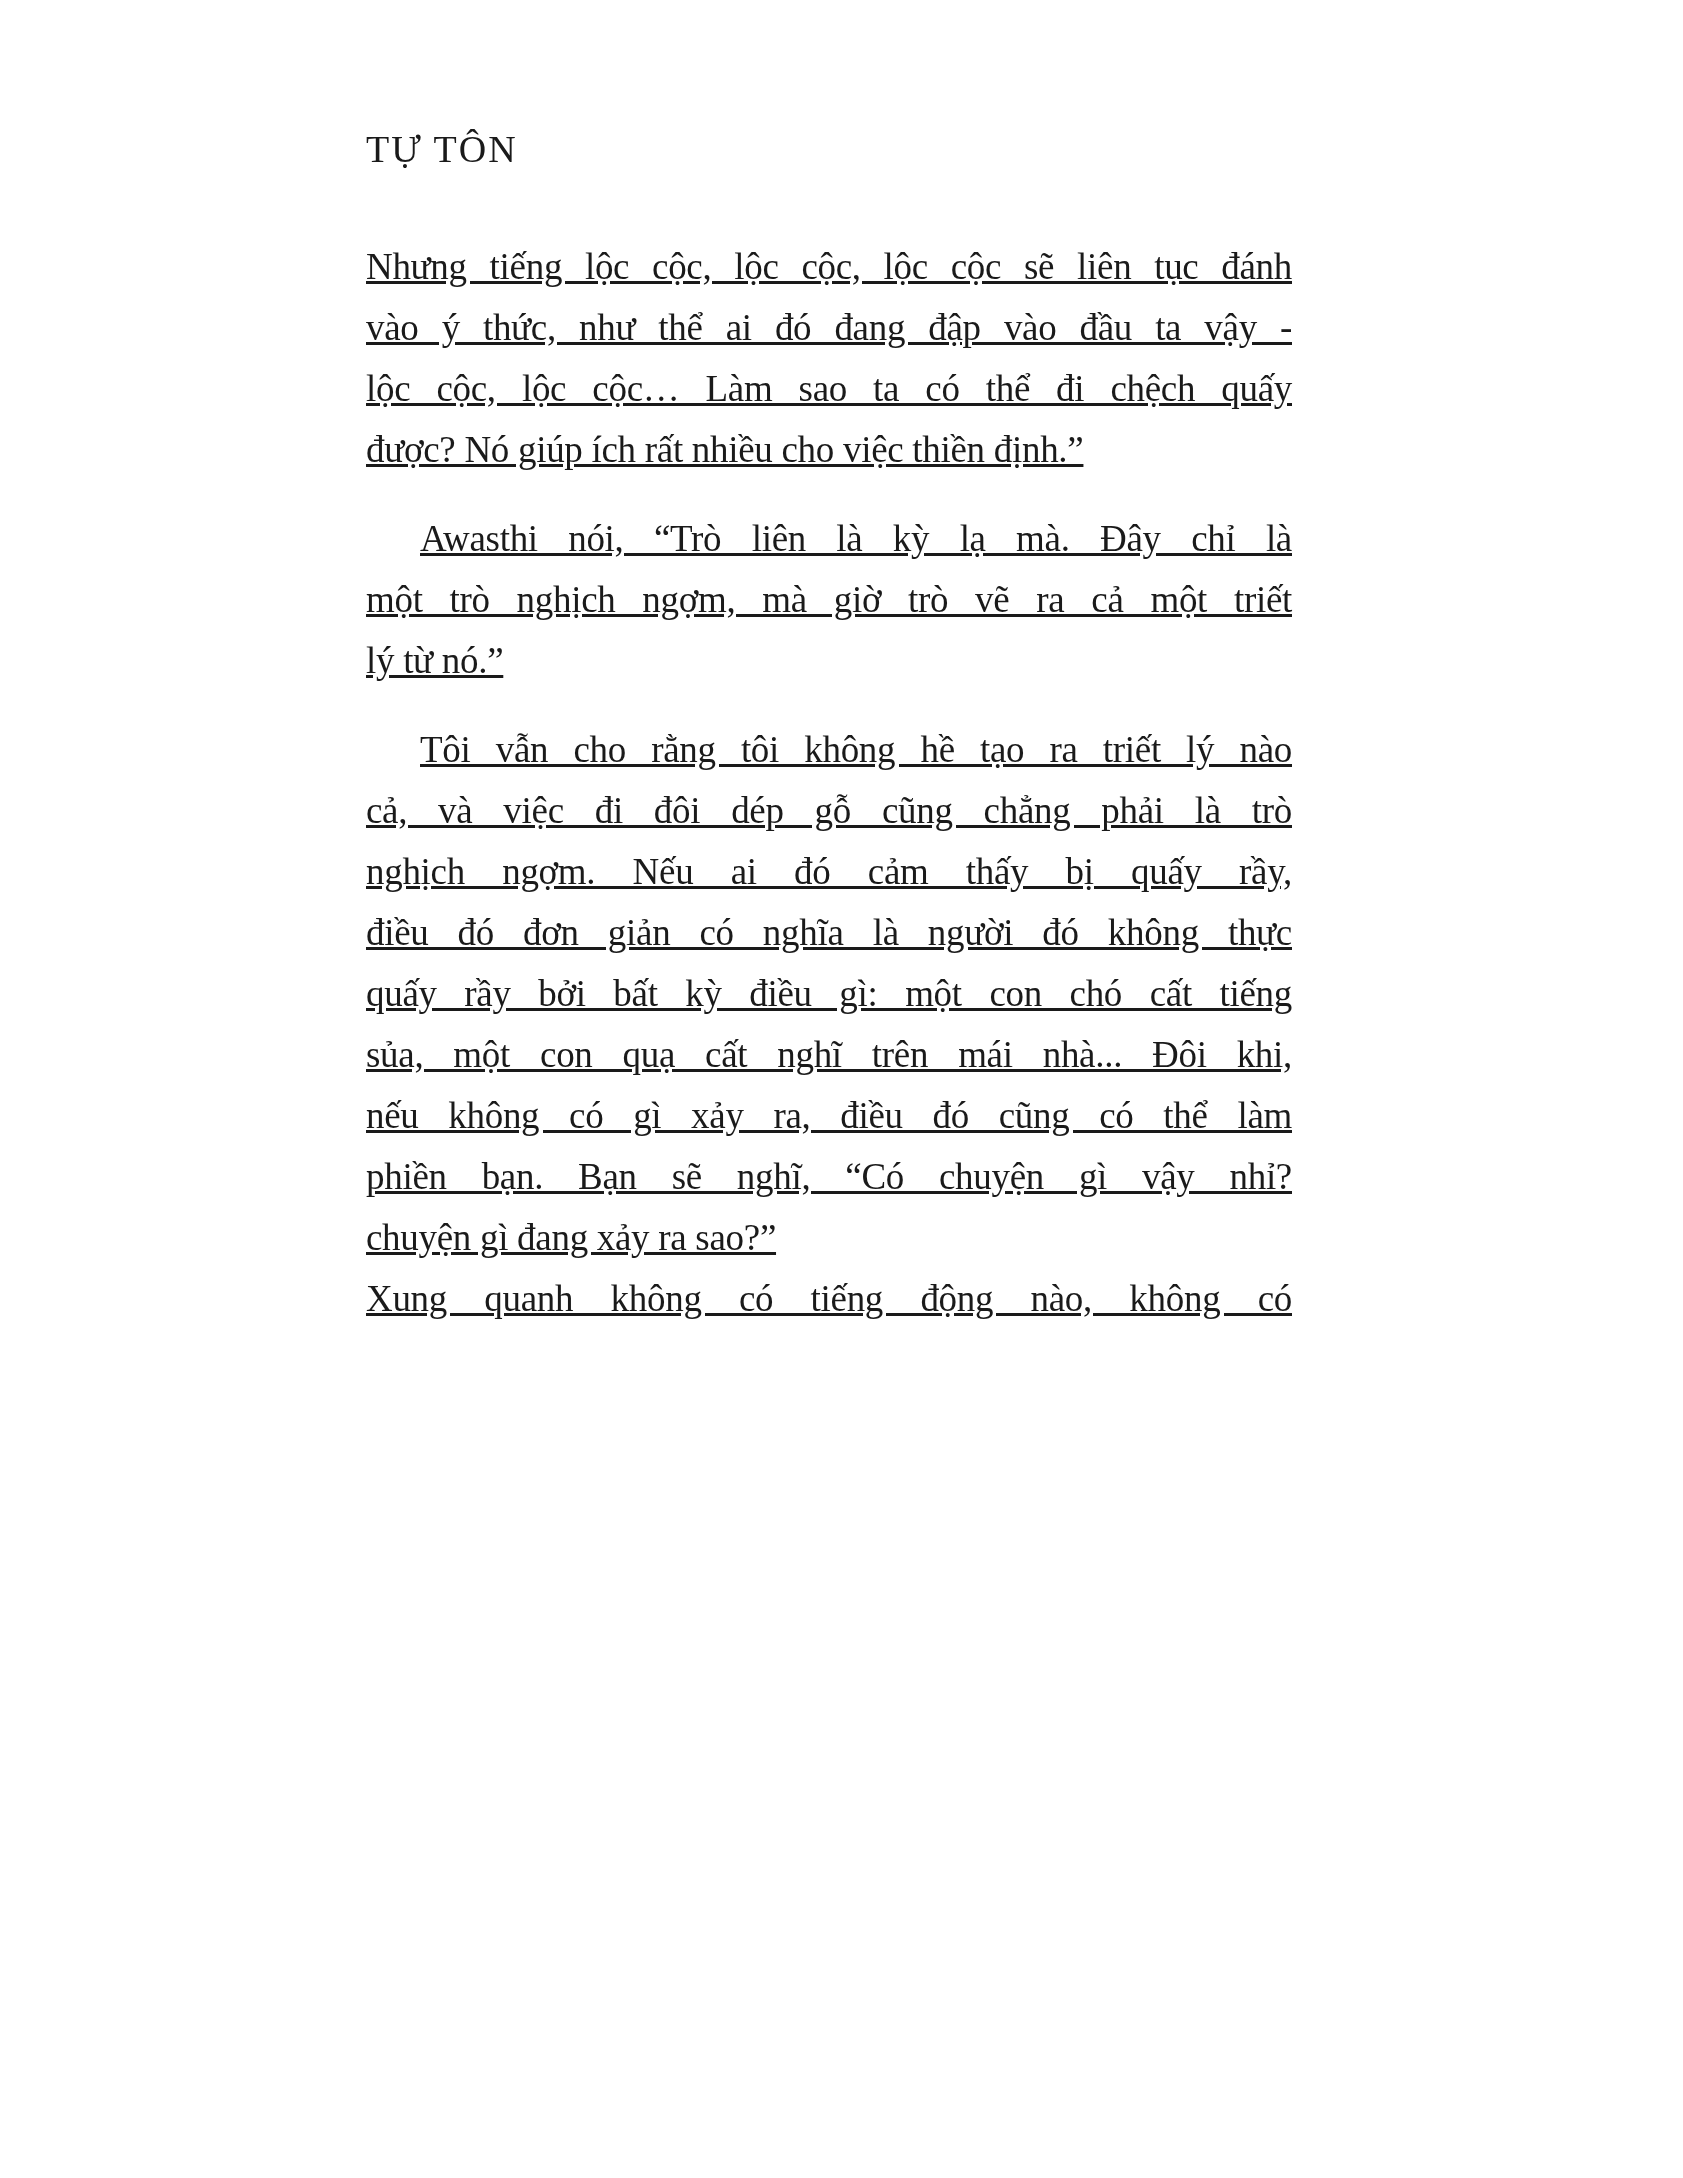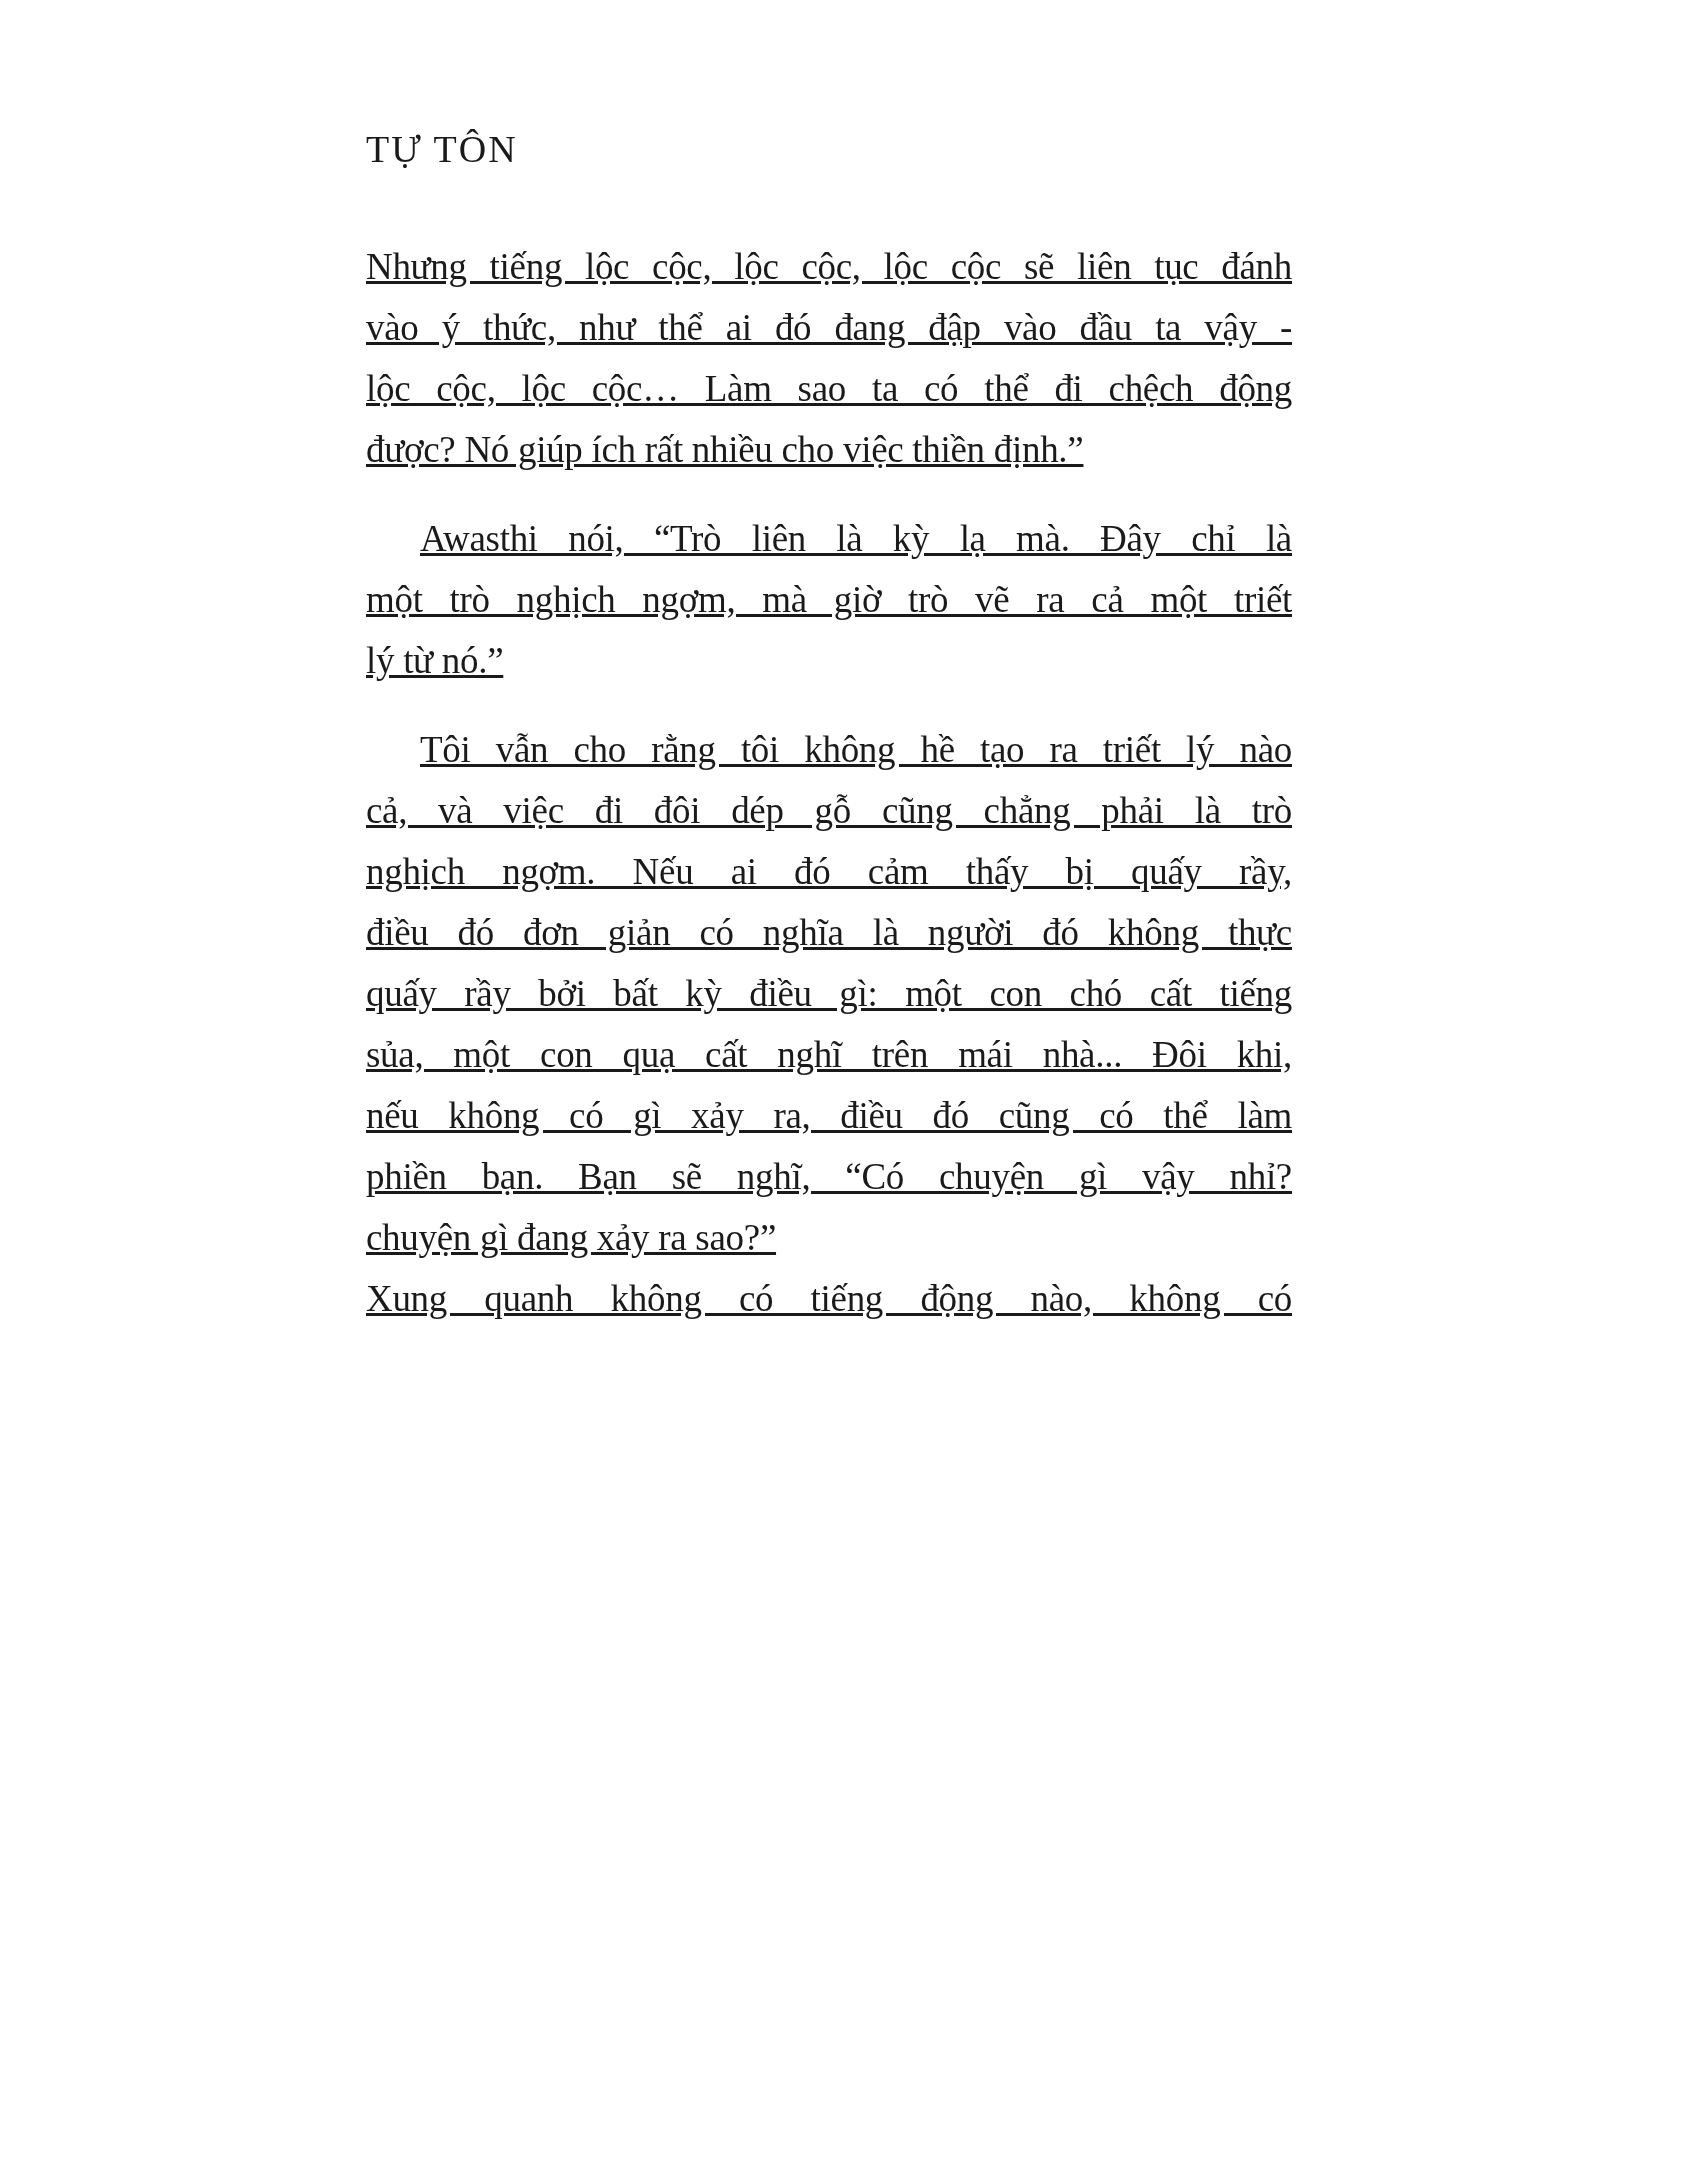--- a/index.html
+++ b/index.html
@@ -58,21 +58,21 @@
 </head>
 <body>
 
 <div class="page">
   <div class="running-header">TỰ TÔN</div>
 
   <div class="body-text">
       <div class="para">
         <div class="line">Nhưng tiếng lộc cộc, lộc cộc, lộc cộc sẽ liên tục đánh</div>
         <div class="line">vào ý thức, như thể ai đó đang đập vào đầu ta vậy -</div>
-        <div class="line">lộc cộc, lộc cộc… Làm sao ta có thể đi chệch động</div>
+        <div class="line">lộc cộc, lộc cộc… Làm sao ta có thể đi chệch quấy</div>
         <div class="line last">được? Nó giúp ích rất nhiều cho việc thiền định.”</div>
       </div>
       <div class="para">
         <div class="line indent">Awasthi nói, “Trò liên là kỳ lạ mà. Đây chỉ là</div>
         <div class="line">một trò nghịch ngợm, mà giờ trò vẽ ra cả một triết</div>
         <div class="line last">lý từ nó.”</div>
       </div>
       <div class="para">
         <div class="line indent">Tôi vẫn cho rằng tôi không hề tạo ra triết lý nào</div>
         <div class="line">cả, và việc đi đôi dép gỗ cũng chẳng phải là trò</div>

